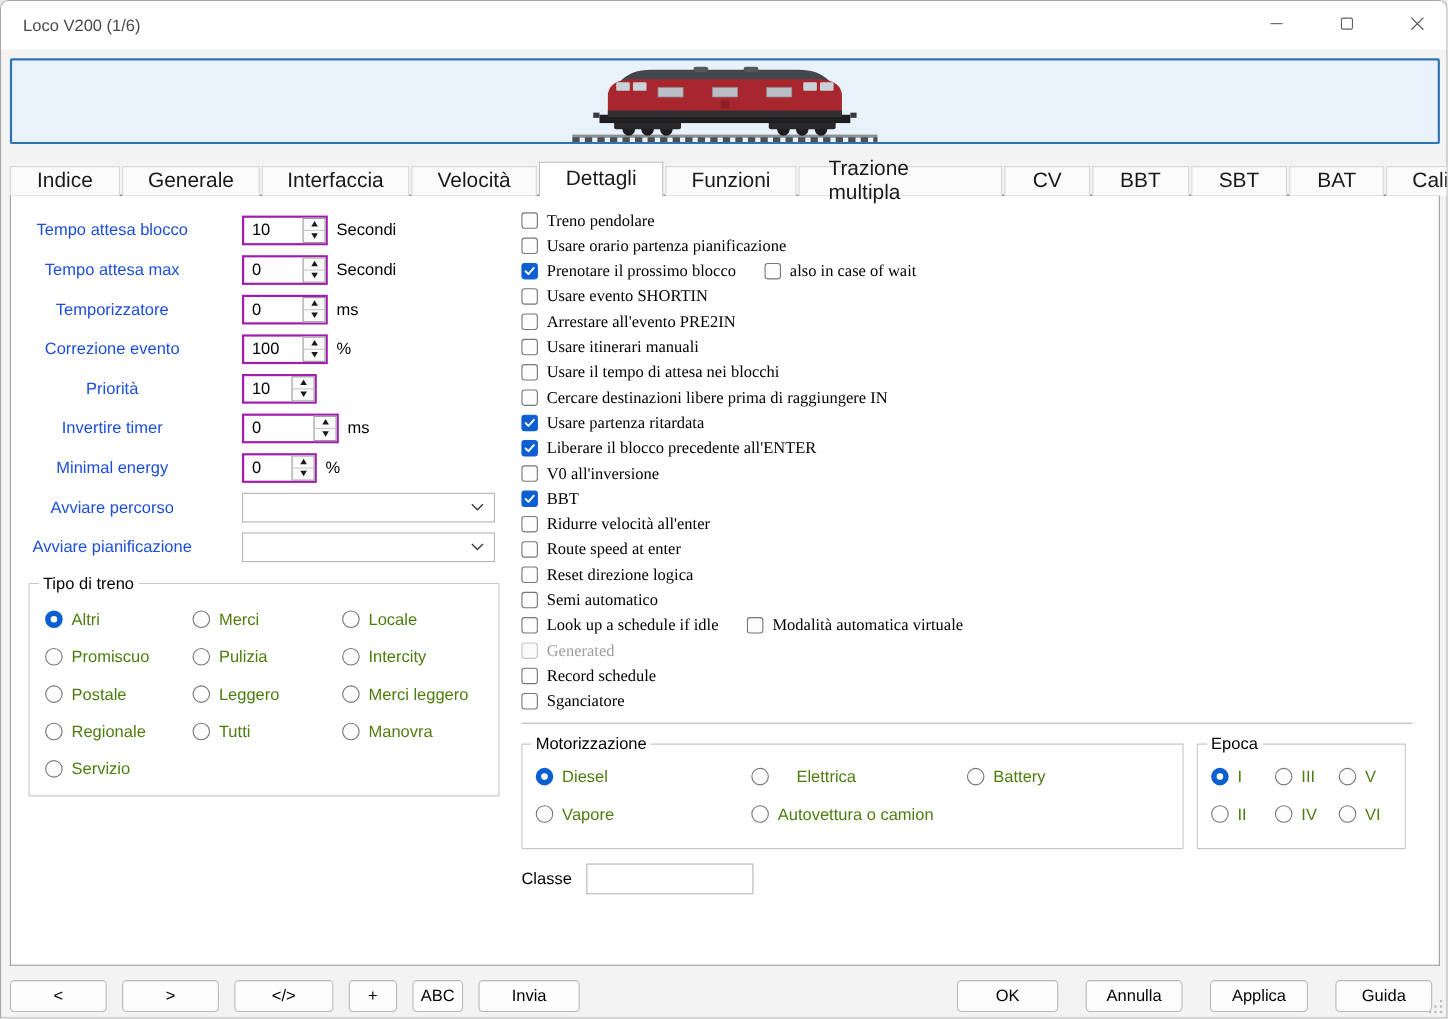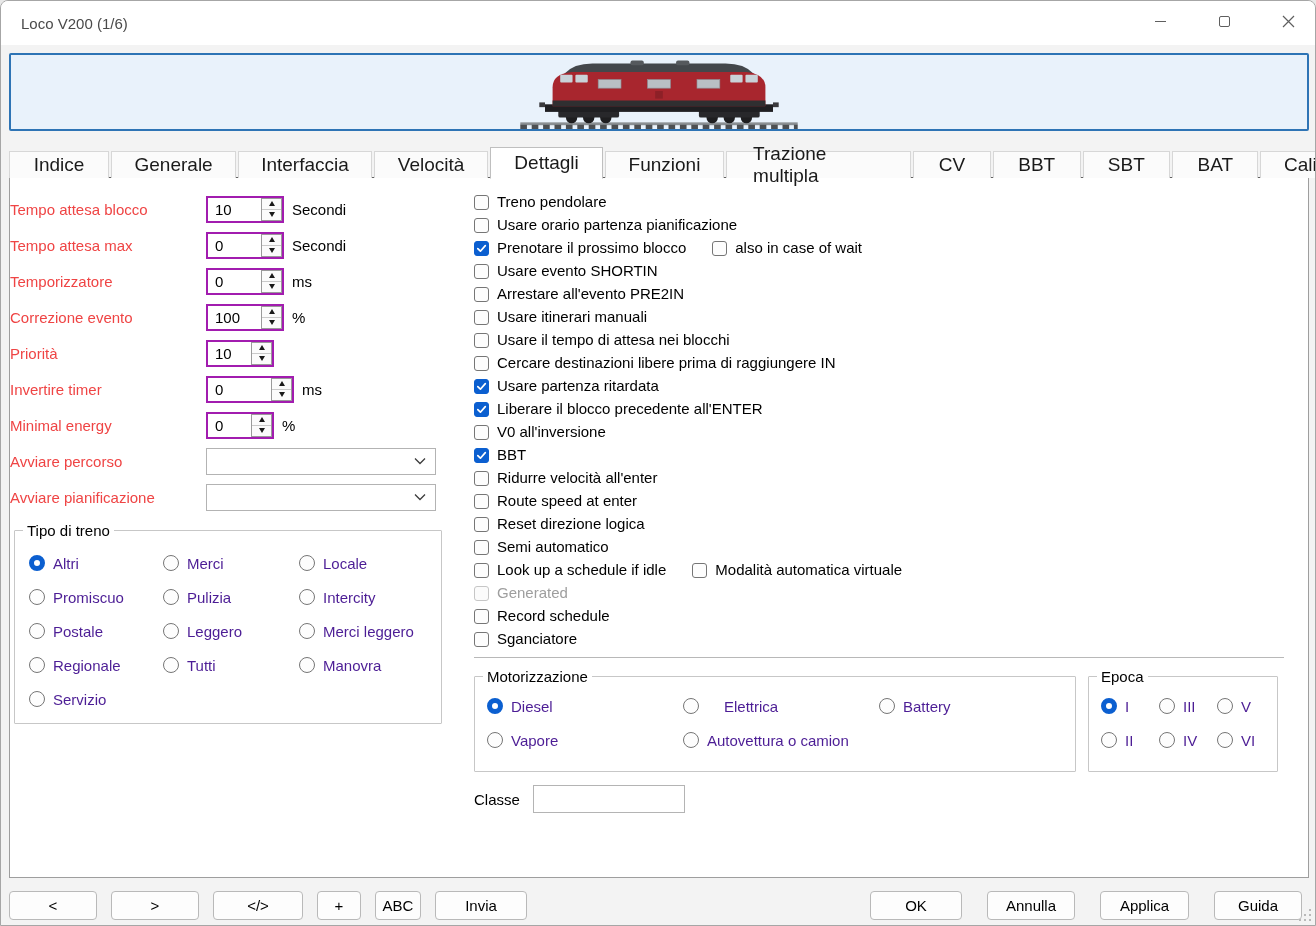--- a/index.html
+++ b/index.html
@@ -23,50 +23,50 @@
   .tabbar { position:absolute; left:8px; top:145px; height:32px; display:flex; align-items:flex-end; z-index:3; }
   .tab { height:27px; background:#fbfbfb; border:1px solid #d7d7d7; border-bottom:none; margin-right:2px; display:flex; align-items:center; justify-content:center; padding:0 26px; min-width:62px; font-size:19px; color:#1a1a1a; }
   .tab.active { height:32px; background:#ffffff; border:1px solid #bfbfbf; border-bottom:1px solid #ffffff; position:relative; top:1px; }
 
   
   .panel { position:absolute; left:8px; top:176px; width:1300px; height:701px; background:#ffffff; border:1px solid #9e9e9e; border-top:1px solid #616161; z-index:2; }
 
   
   .left-fields { position:absolute; left:0; top:13px; width:460px; }
   .frow { height:36px; display:flex; align-items:center; }
-  .flabel { width:184px; text-align:left; font-size:15px; color:#ef4444; margin-right:12px; flex:none; }
+  .flabel { width:184px; text-align:center; font-size:15px; color:#1d4ed8; margin-right:26px; flex:none; }
   .funit { font-size:15px; color:#000; margin-left:8px; }
   .spin { display:flex; height:27px; border:2px solid #a21caf; background:#fff; flex:none; }
   .spin-val { flex:1; font-size:15px; color:#000; padding:3px 0 0 7px; overflow:hidden; }
   .spin-btns { width:21px; border:1px solid #9a9a9a; background:#fbfbfb; display:flex; flex-direction:column; flex:none; }
   .sbtn { flex:1; display:flex; align-items:center; justify-content:center; }
   .sbtn2 { border-top:1px solid #c9c9c9; }
   .tri-up { width:0; height:0; border-left:3.5px solid transparent; border-right:3.5px solid transparent; border-bottom:5px solid #1a1a1a; display:block; }
   .tri-down { width:0; height:0; border-left:3.5px solid transparent; border-right:3.5px solid transparent; border-top:5px solid #1a1a1a; display:block; }
   .combo { width:230px; height:27px; border:1px solid #b3b3b3; background:#fff; display:flex; align-items:center; flex:none; }
   .combo-val { flex:1; font-size:15px; padding-left:7px; }
   .chev { margin-right:9px; flex:none; }
 
   
   fieldset.gbox { border:1px solid #c7c7c7; border-radius:1px; background:transparent; }
   fieldset.gbox legend { font-size:15px; color:#000; margin-left:8px; padding:0 4px; }
 
-  .train-type { position:absolute; left:4px; top:344px; width:428px; height:202px; }
+  .train-type { position:absolute; left:16px; top:344px; width:428px; height:202px; }
   .tt-cols { display:flex; padding:7px 0 0 14px; }
   .rcol { display:flex; flex-direction:column; }
 
   .ritem { height:34px; display:flex; align-items:center; cursor:default; }
   .radio { width:16px; height:16px; border-radius:50%; border:1px solid #767676; background:#fdfdfd; flex:none; margin-right:8px; }
   .radio.rsel { border:5px solid var(--accent); background:#ffffff; }
-  .rlabel { font-size:15px; color:#4c1d95; white-space:nowrap; }
+  .rlabel { font-size:15px; color:#4d7c0f; white-space:nowrap; }
 
   
   .right-col { position:absolute; left:464px; top:12px; width:812px; }
   .crow { height:23px; display:flex; align-items:center; }
-  .citem { display:flex; align-items:flex-end; }
+  .citem { display:flex; align-items:flex-start;font-family:Liberation Serif, serif; }
   .cinline { margin-left:26px; display:flex; }
   .cb { width:15px; height:15px; border:1px solid #767676; border-radius:3px; background:#fdfdfd; flex:none; margin-right:8px; display:flex; align-items:center; justify-content:center; }
   .cb.cchk { background:var(--accent); border-color:var(--accent); }
   .clabel { font-size:15px; color:#000; white-space:nowrap; }
   .citem.cdis .cb { border-color:#c6c6c6; background:#fbfbfb; }
   .citem.cdis .clabel { color:#9e9e9e; }
 
   .sep { height:1px; background:#b8b8b8; margin:7px 2px 0 0; }
 
   .groups-row { display:flex; gap:12px; margin-top:10px; }

